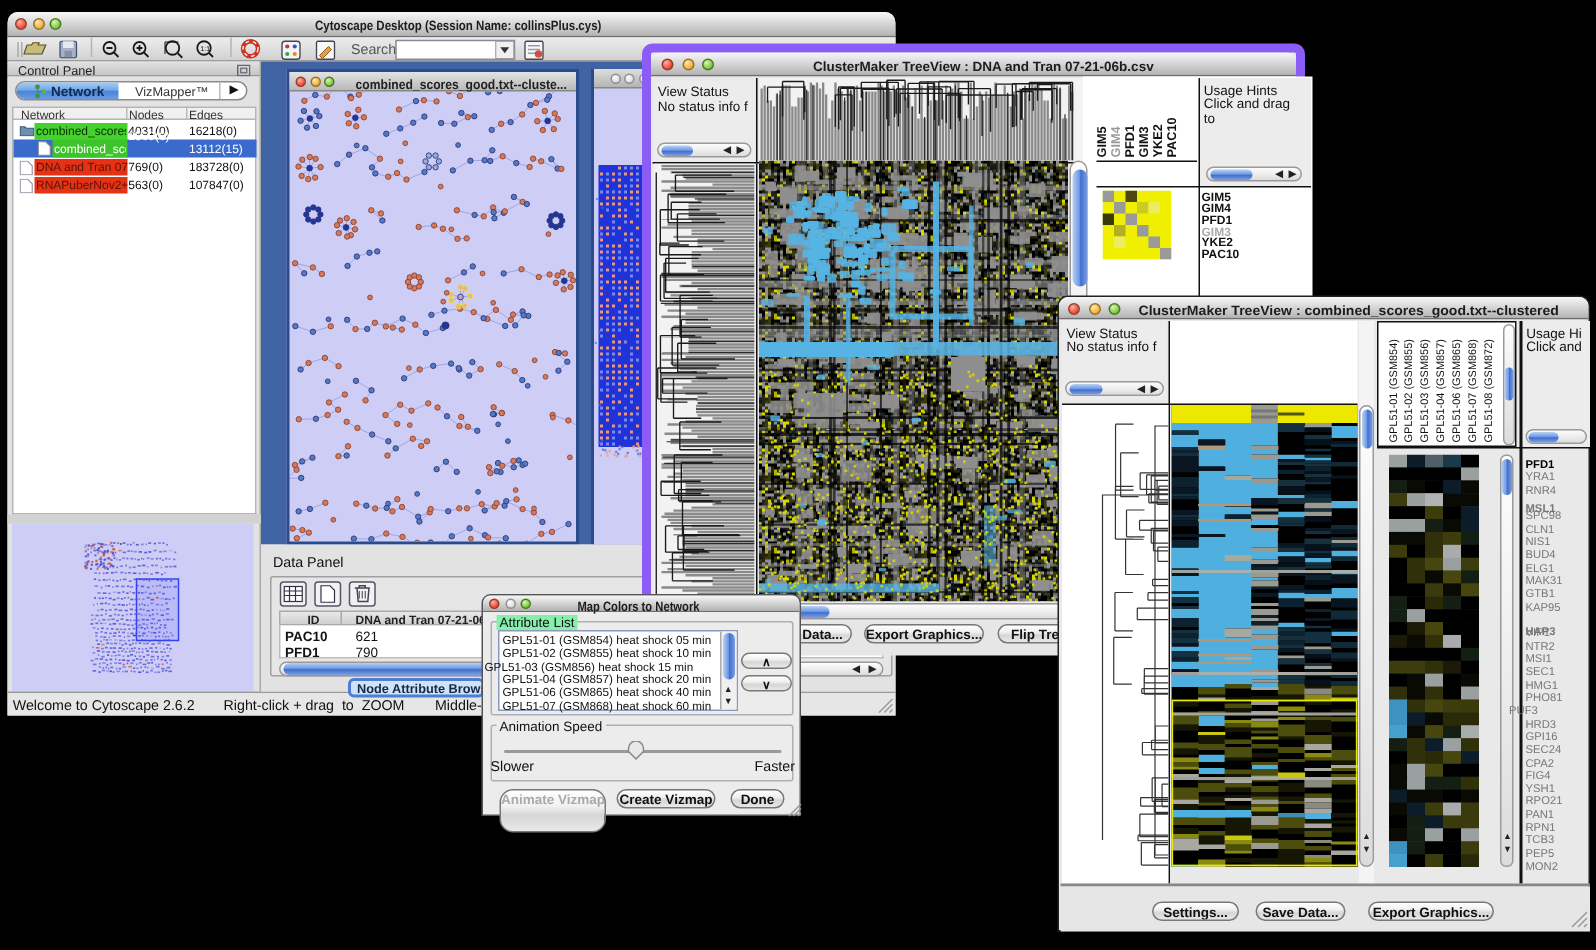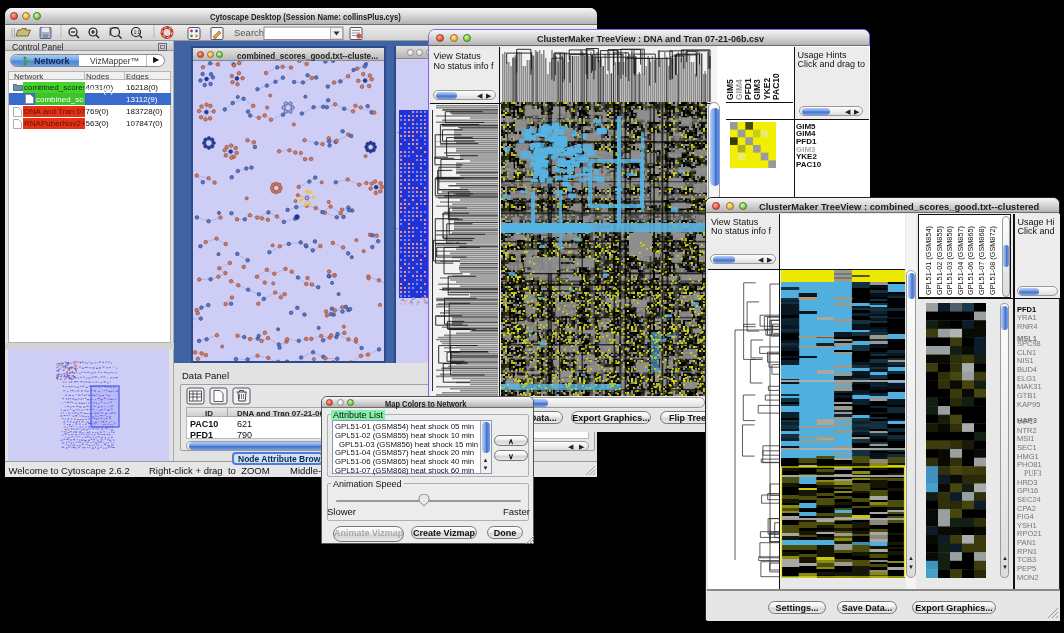--- a/index.html
+++ b/index.html
@@ -107,21 +107,21 @@
 <div class="txt" style="left:19px;top:75px;font-size:8px;color:#0a2a0a;width:60px;overflow:hidden;white-space:nowrap;">combined_scores_</div>
 <div class="txt" style="left:80.5px;top:75px;font-size:8px;">4031(0)</div>
 <div class="txt" style="left:121px;top:75px;font-size:8px;">16218(0)</div>
 <div class="abs" style="left:4px;top:85px;width:161.5px;height:11.5px;background:#3a6bcc;"></div>
 <div class="abs" style="left:29.7px;top:85px;width:49.9px;height:11.5px;background:#3cc42a;"></div>
 <svg class="abs" style="left:19.5px;top:86px" width="9" height="10">
       <path d="M0.5 0.5h5l3 3v6h-8z" fill="#fff" stroke="#889" stroke-width="0.8"></path>
     </svg>
 <div class="txt" style="left:31px;top:86.8px;font-size:8px;color:#fff;width:48px;overflow:hidden;white-space:nowrap;">combined_sco</div>
 <div class="txt" style="left:80.5px;top:78px;font-size:8px;color:#fff;">2569(6)</div>
-<div class="txt" style="left:121px;top:86.8px;font-size:8px;color:#fff;">13112(9)</div>
+<div class="txt" style="left:121px;top:86.8px;font-size:8px;color:#fff;">13112(15)</div>
 <div class="abs" style="left:17.8px;top:97.5px;width:61.8px;height:11px;background:#e63214;"></div>
 <svg class="abs" style="left:7.7px;top:98.5px" width="9" height="10">
       <path d="M0.5 0.5h5l3 3v6h-8z" fill="#fff" stroke="#99a" stroke-width="0.8"></path>
     </svg>
 <div class="txt" style="left:19px;top:99px;font-size:8px;color:#5a1408;width:61px;overflow:hidden;white-space:nowrap;">DNA and Tran 07</div>
 <div class="txt" style="left:80.5px;top:99px;font-size:8px;">769(0)</div>
 <div class="txt" style="left:121px;top:99px;font-size:8px;">183728(0)</div>
 <div class="abs" style="left:17.8px;top:109.7px;width:61.8px;height:11px;background:#e63214;"></div>
 <svg class="abs" style="left:7.7px;top:110.7px" width="9" height="10">
       <path d="M0.5 0.5h5l3 3v6h-8z" fill="#fff" stroke="#99a" stroke-width="0.8"></path>
@@ -1444,21 +1444,21 @@
 <div class="sbt" style="left:181px;top:432.5px;width:403px;height:10px;"></div>
 <div class="sbth" style="left:184px;top:434px;width:342px;height:7.5px;"></div>
 <div class="arr" style="left:563px;top:434.5px;">◀</div>
 <div class="arr" style="left:574px;top:434.5px;">▶</div>
 <div class="abs" style="left:227px;top:443.5px;width:91px;height:13px;background:#cfe2f6;border:2px solid #4b7fd6;border-radius:4px;"></div>
 <div class="txt" style="left:233px;top:446px;font-size:8.5px;font-weight:bold;color:#10294a;">Node Attribute Brows</div>
 <svg class="abs" style="left:580px;top:457px" width="11" height="11">
       <path d="M10 1L1 10M10 4.5L4.5 10M10 8L8 10" stroke="#999" stroke-width="1"></path>
     </svg>
 </div>
-<div class="win" style="left:428px;top:29px;width:442px;height:402px;border-radius:7px 7px 0 0;border:1px solid #8b5cf6;background:#e9e9e9;">
+<div class="win" style="left:428px;top:29px;width:442px;height:402px;border-radius:7px 7px 0 0;border:6px solid #8b5cf6;background:#e9e9e9;">
 <div class="tb" style="height:16px;border-radius:6px 6px 0 0;"></div>
 <div class="ts" style="left:108px;top:4px;font-size:9px;transform:scaleX(1.0);">ClusterMaker TreeView : DNA and Tran 07-21-06b.csv</div>
 <div class="tl red" style="left:7px;top:4px;width:8px;height:8px;"></div>
 <div class="tl yel" style="left:20.5px;top:4px;width:8px;height:8px;"></div>
 <div class="tl grn" style="left:34px;top:4px;width:8px;height:8px;"></div>
 <div class="abs" style="left:2px;top:19px;width:67px;height:54px;background:#ececec;"></div>
 <div class="txt" style="left:4.5px;top:21px;font-size:9px;">View Status</div>
 <div class="txt" style="left:4.5px;top:30.5px;font-size:9px;">No status info f</div>
 <div class="sbt" style="left:4px;top:60px;width:63px;height:10px;"></div>
 <div class="sbth" style="left:7px;top:61.5px;width:21px;height:7px;"></div>
@@ -2224,21 +2224,21 @@
 <div class="txt" style="left:311px;top:184.4px;font-size:7.5px;font-weight:normal;color:#777;">MAK31</div>
 <div class="txt" style="left:311px;top:193.0px;font-size:7.5px;font-weight:normal;color:#777;">GTB1</div>
 <div class="txt" style="left:311px;top:201.7px;font-size:7.5px;font-weight:normal;color:#777;">KAP95</div>
 <div class="txt" style="left:311px;top:218px;font-size:7.5px;font-weight:bold;color:#777;">HAP3</div>
 <div class="txt" style="left:311px;top:218.9px;font-size:7.5px;font-weight:normal;color:#777;">VIP1</div>
 <div class="txt" style="left:311px;top:227.6px;font-size:7.5px;font-weight:normal;color:#777;">NTR2</div>
 <div class="txt" style="left:311px;top:236.2px;font-size:7.5px;font-weight:normal;color:#777;">MSI1</div>
 <div class="txt" style="left:311px;top:244.9px;font-size:7.5px;font-weight:normal;color:#777;">SEC1</div>
 <div class="txt" style="left:311px;top:253.6px;font-size:7.5px;font-weight:normal;color:#777;">HMG1</div>
 <div class="txt" style="left:311px;top:262.2px;font-size:7.5px;font-weight:normal;color:#777;">PHO81</div>
-<div class="txt" style="left:318px;top:270.9px;font-size:7.5px;font-weight:normal;color:#777;font-family:Liberation Serif, serif;">PUF3</div>
+<div class="txt" style="left:300px;top:270.9px;font-size:7.5px;font-weight:normal;color:#777;">PUF3</div>
 <div class="txt" style="left:311px;top:279.5px;font-size:7.5px;font-weight:normal;color:#777;">HRD3</div>
 <div class="txt" style="left:311px;top:288.1px;font-size:7.5px;font-weight:normal;color:#777;">GPI16</div>
 <div class="txt" style="left:311px;top:296.8px;font-size:7.5px;font-weight:normal;color:#777;">SEC24</div>
 <div class="txt" style="left:311px;top:305.5px;font-size:7.5px;font-weight:normal;color:#777;">CPA2</div>
 <div class="txt" style="left:311px;top:314.1px;font-size:7.5px;font-weight:normal;color:#777;">FIG4</div>
 <div class="txt" style="left:311px;top:322.8px;font-size:7.5px;font-weight:normal;color:#777;">YSH1</div>
 <div class="txt" style="left:311px;top:331.4px;font-size:7.5px;font-weight:normal;color:#777;">RPO21</div>
 <div class="txt" style="left:311px;top:340.1px;font-size:7.5px;font-weight:normal;color:#777;">PAN1</div>
 <div class="txt" style="left:311px;top:348.7px;font-size:7.5px;font-weight:normal;color:#777;">RPN1</div>
 <div class="txt" style="left:311px;top:357.4px;font-size:7.5px;font-weight:normal;color:#777;">TCB3</div>
@@ -2257,36 +2257,36 @@
 <div class="tb" style="height:11px;border-radius:5px 5px 0 0;"></div>
 <div class="ts" style="left:63px;top:2px;font-size:9px;transform:scaleX(0.83);">Map Colors to Network</div>
 <div class="tl red" style="left:4px;top:2px;width:7px;height:7px;"></div>
 <div class="tl off" style="left:14.5px;top:2px;width:7px;height:7px;"></div>
 <div class="tl grn" style="left:25px;top:2px;width:7px;height:7px;"></div>
 <div class="abs" style="left:5px;top:17px;width:202px;height:63px;border:1px solid #b0b0b0;border-radius:2px;"></div>
 <div class="txt" style="left:9px;top:12.5px;font-size:9px;background:#86efac;padding:0 2px;">Attribute List</div>
 <div class="abs" style="left:10px;top:23px;width:160px;height:54px;background:#fff;border:1px solid #8899bb;"></div>
 <div class="txt" style="left:13px;top:25.0px;font-size:7.8px;white-space:nowrap;">GPL51-01 (GSM854) heat shock 05 min</div>
 <div class="txt" style="left:13px;top:33.8px;font-size:7.8px;white-space:nowrap;">GPL51-02 (GSM855) heat shock 10 min</div>
-<div class="txt" style="left:1px;top:42.6px;font-size:7.8px;white-space:nowrap;margin-left:16px;">GPL51-03 (GSM856) heat shock 15 min</div>
+<div class="txt" style="left:1px;top:42.6px;font-size:7.8px;white-space:nowrap;">GPL51-03 (GSM856) heat shock 15 min</div>
 <div class="txt" style="left:13px;top:51.4px;font-size:7.8px;white-space:nowrap;">GPL51-04 (GSM857) heat shock 20 min</div>
 <div class="txt" style="left:13px;top:60.2px;font-size:7.8px;white-space:nowrap;">GPL51-06 (GSM865) heat shock 40 min</div>
 <div class="txt" style="left:13px;top:69.0px;font-size:7.8px;white-space:nowrap;">GPL51-07 (GSM868) heat shock 60 min</div>
 <div class="abs" style="left:158px;top:24px;width:11px;height:52px;background:#f0f0f0;border-left:1px solid #aaa;"></div>
 <div class="sbthv" style="left:159.5px;top:25px;width:8px;height:31px;"></div>
 <div class="arr" style="left:160.5px;top:60px;font-size:6px;">▲</div>
 <div class="arr" style="left:160.5px;top:68px;font-size:6px;">▼</div>
 <div class="pill" style="left:172px;top:38px;width:34px;height:11px;line-height:11px;font-size:8px;">∧</div>
 <div class="pill" style="left:172px;top:53px;width:34px;height:11px;line-height:11px;font-size:8px;">∨</div>
 <div class="abs" style="left:5px;top:86px;width:202px;height:38px;border:1px solid #b0b0b0;border-radius:2px;"></div>
 <div class="txt" style="left:9px;top:81.5px;font-size:9px;background:#ececec;padding:0 2px;">Animation Speed</div>
 <div class="abs" style="left:14px;top:103px;width:185px;height:1.5px;background:#999;border-radius:1px;"></div>
 <svg class="abs" style="left:96px;top:96.5px" width="12" height="14">
       <path d="M1 5a5 5 0 0 1 10 0v2l-5 5-5-5z" fill="linear-gradient(#fff,#ccc)" stroke="#888" stroke-width="1" fill-opacity="1" style="fill:#e8e8e8"></path>
     </svg>
 <div class="txt" style="left:5px;top:109px;font-size:9.5px;">Slower</div>
 <div class="txt" style="left:181px;top:109px;font-size:9.5px;">Faster</div>
-<div class="pill" style="left:11px;top:129px;width:71px;height:16px;line-height:13px;color:#aaa;">Animate Vizmap</div>
+<div class="pill" style="left:11px;top:129px;width:71px;height:29px;line-height:13px;color:#aaa;">Animate Vizmap</div>
 <div class="pill" style="left:89px;top:129px;width:66px;height:13px;line-height:13px;">Create Vizmap</div>
 <div class="pill" style="left:165px;top:129px;width:36px;height:13px;line-height:13px;">Done</div>
 <svg class="abs" style="left:203px;top:138px" width="10" height="10">
       <path d="M9 1L1 9M9 4L4 9M9 7L7 9" stroke="#999" stroke-width="1"></path>
     </svg>
 </div>
 </body></html>

